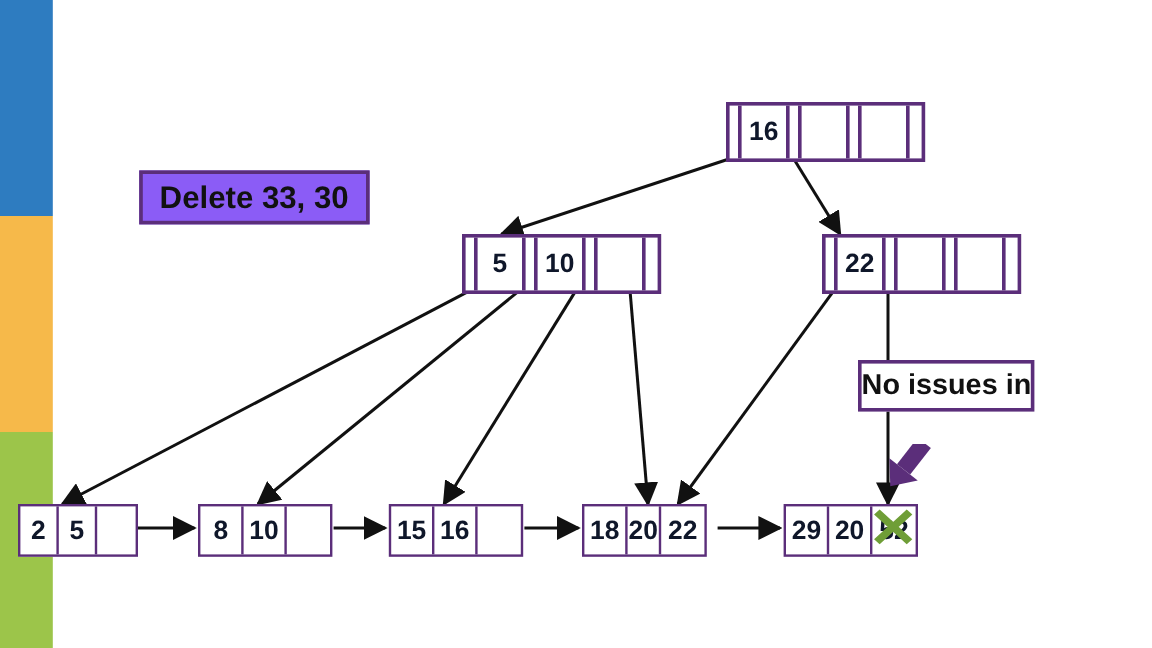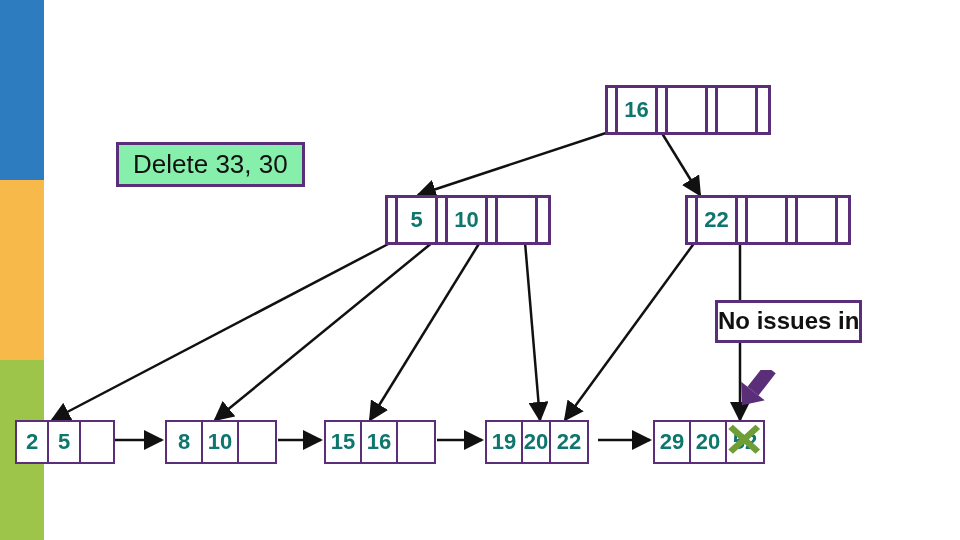--- a/index.html
+++ b/index.html
@@ -17,33 +17,33 @@
     font-size: 35px; color: #303030; white-space: nowrap;
   }
 
   
   .node {
     position: absolute; display: flex; border: 3px solid #5b2e7a;
     background: #fff;
   }
   .cell {
     width: 40px; height: 44px; border-right: 3px solid #5b2e7a;
-    font-size: 22px; font-weight: 700; color: #0f766e;
+    font-size: 22px; font-weight: 700; color: #0f172a;
     display: flex; align-items: center; justify-content: center;
   }
   .cell:last-child { border-right: none; }
   .cell.narrow { width: 10px; } 
 
   .leaf .cell { height: 40px; font-size: 22px; }
   .leaf { border-width: 2px; }
   .leaf .cell { border-right-width: 2px; }
 
   .label-box {
-    position: absolute; border: 3px solid #5b2e7a; background: #86efac;
-    padding: 4px 14px; font-size: 26px; font-weight: 400; color: #111;
+    position: absolute; border: 3px solid #5b2e7a; background: #8b5cf6;
+    padding: 4px 14px; font-size: 26px; font-weight: 700; color: #111;
     white-space: nowrap;
   }
 
   .annot {
     position: absolute; border: 3px solid #5b2e7a; background: #fff;
     padding: 4px 0; font-size: 24px; font-weight: 700; color: #111;
     line-height: 1.2;
   }
 
   .x-mark {
@@ -144,21 +144,21 @@
     <div class="cell" style="width:36px">8</div>
     <div class="cell" style="width:36px">10</div>
     <div class="cell" style="width:36px"></div>
   </div>
   <div class="node leaf" style="left:324px; top:420px;">
     <div class="cell" style="width:36px">15</div>
     <div class="cell" style="width:36px">16</div>
     <div class="cell" style="width:36px"></div>
   </div>
   <div class="node leaf" style="left:485px; top:420px;">
-    <div class="cell" style="width:36px">19</div>
+    <div class="cell" style="width:36px">18</div>
     <div class="cell" style="width:28px">20</div>
     <div class="cell" style="width:36px">22</div>
   </div>
   <div class="node leaf" style="left:653px; top:420px;">
     <div class="cell" style="width:36px">29</div>
     <div class="cell" style="width:36px">20</div>
     <div class="cell" style="width:36px">52</div>
   </div>
 
   <div class="x-mark" style="left:725px; top:413px;">✕</div>

